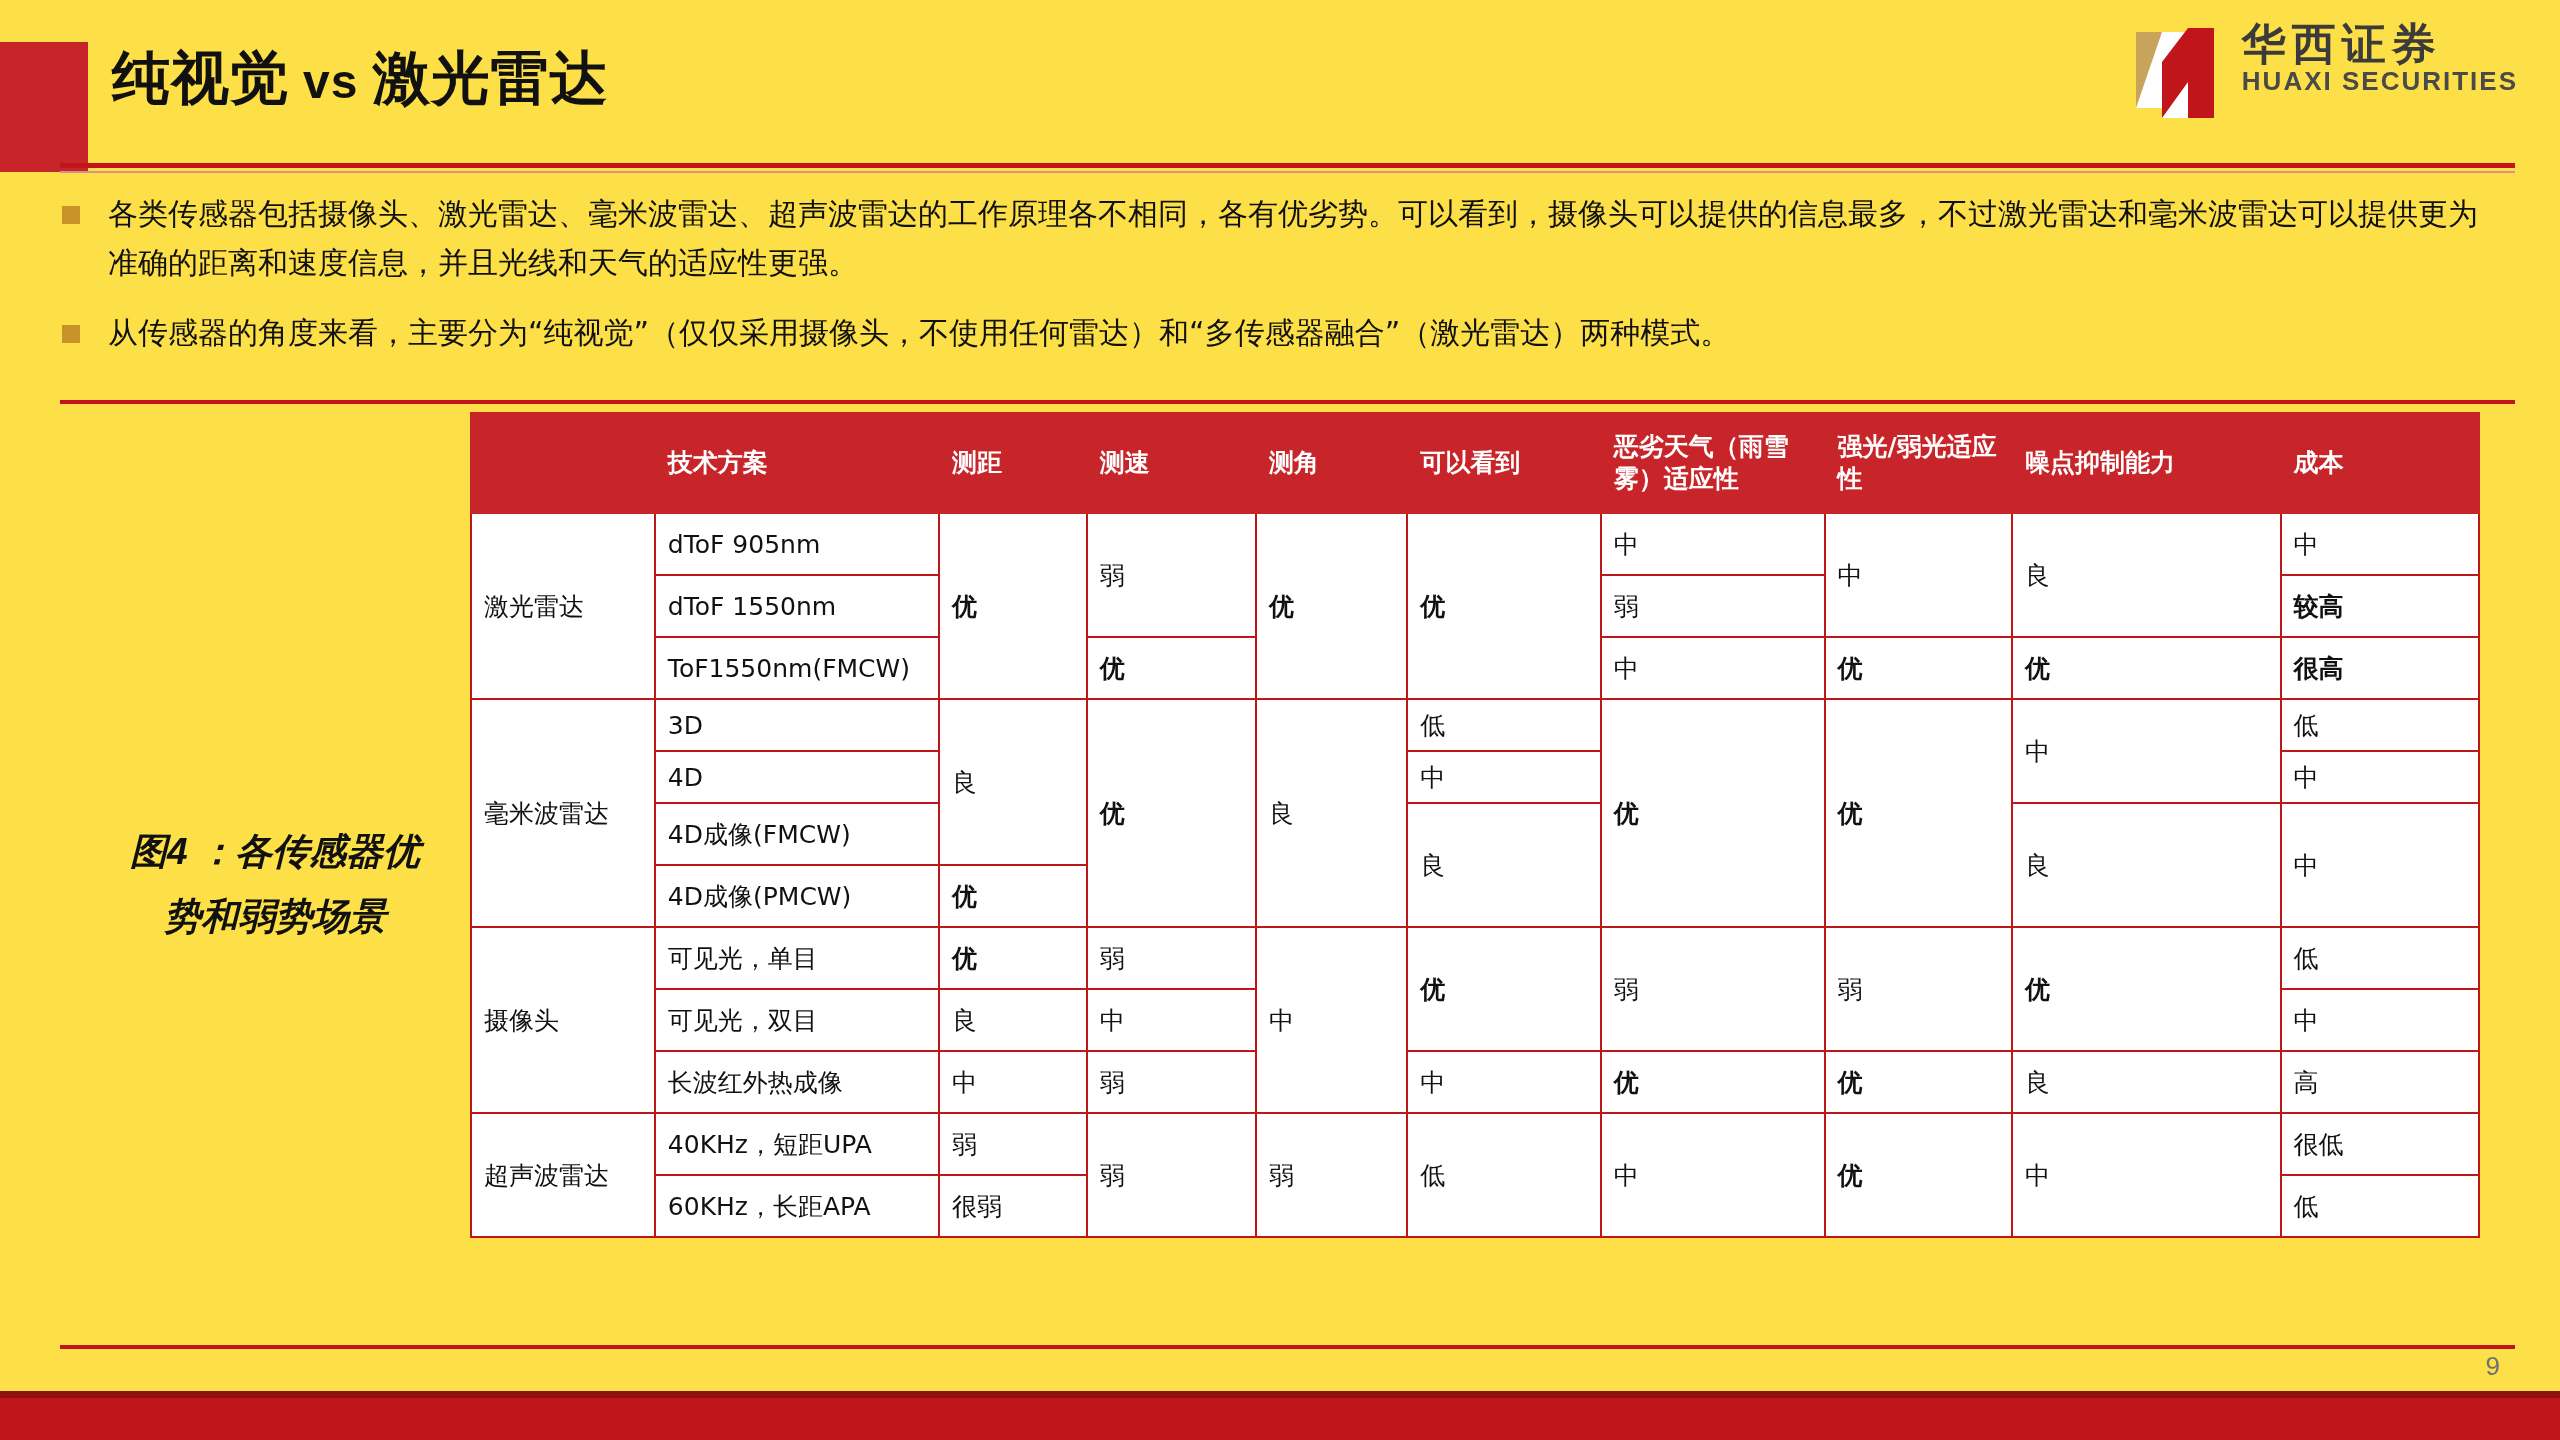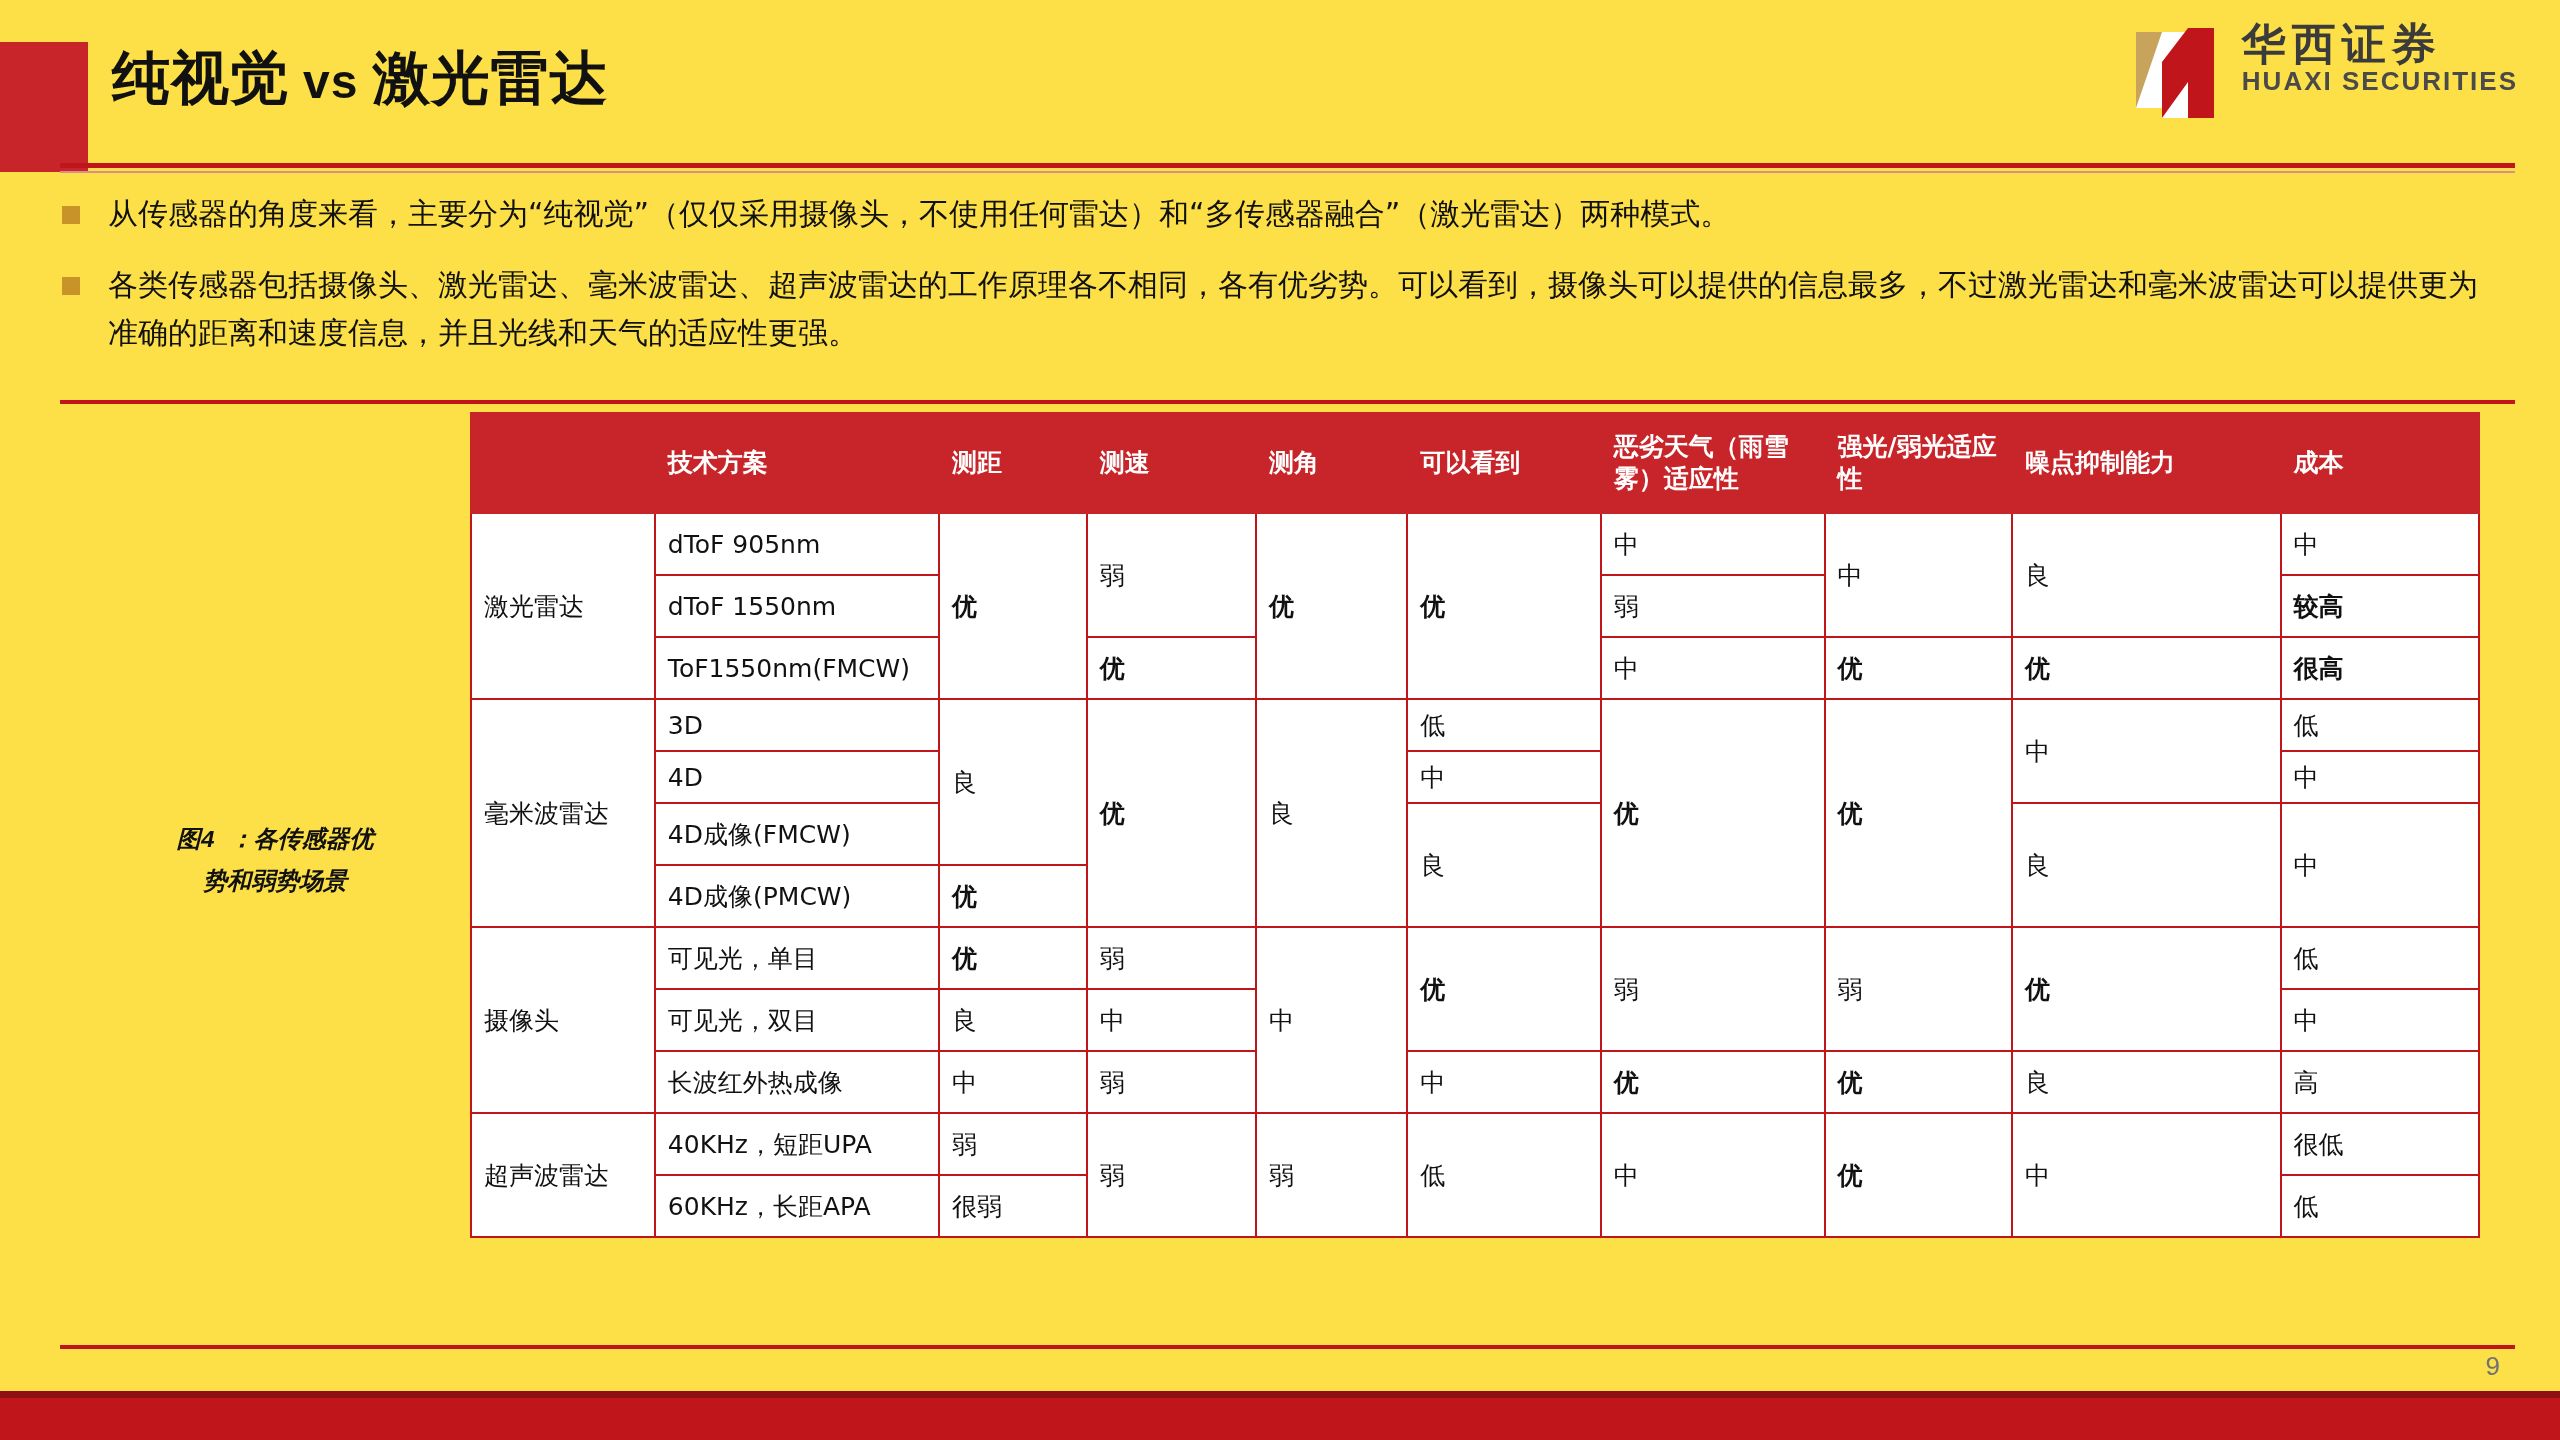--- a/index.html
+++ b/index.html
@@ -98,23 +98,23 @@
   .page-no {
     position: absolute; right: 60px; bottom: 58px;
     font-size: 26px; color: #6f7276;
     font-family: "Liberation Sans", sans-serif;
   }
 
   
   .caption {
     position: absolute; left: 90px; top: 820px;
     width: 370px; text-align: center;
-    font-family: Liberation Mono, monospace;
+    font-family: Liberation Sans, sans-serif;
     font-weight: bold; font-style: italic;
-    font-size: 24px; color: #111; line-height: 1.75;
+    font-size: 37px; color: #111; line-height: 1.75;
   }
 
   
   .tbl-wrap {
     position: absolute; left: 470px; top: 412px;
     width: 2010px;
   }
   table.grid {
     border-collapse: collapse;
     width: 2010px;
@@ -182,25 +182,25 @@
     </div>
     <div>
       <div class="logo-cn">华西证券</div>
       <div class="logo-en">HUAXI SECURITIES</div>
     </div>
   </div>
 
   <div class="bullets">
     <div class="bullet-row">
       <div class="bullet-sq"></div>
-      <div class="bullet-text">从传感器的角度来看，主要分为“纯视觉”（仅仅采用摄像头，不使用任何雷达）和“多传感器融合”（激光雷达）两种模式。</div>
+      <div class="bullet-text">各类传感器包括摄像头、激光雷达、毫米波雷达、超声波雷达的工作原理各不相同，各有优劣势。可以看到，摄像头可以提供的信息最多，不过激光雷达和毫米波雷达可以提供更为准确的距离和速度信息，并且光线和天气的适应性更强。</div>
     </div>
     <div class="bullet-row">
       <div class="bullet-sq"></div>
-      <div class="bullet-text">各类传感器包括摄像头、激光雷达、毫米波雷达、超声波雷达的工作原理各不相同，各有优劣势。可以看到，摄像头可以提供的信息最多，不过激光雷达和毫米波雷达可以提供更为准确的距离和速度信息，并且光线和天气的适应性更强。</div>
+      <div class="bullet-text">从传感器的角度来看，主要分为“纯视觉”（仅仅采用摄像头，不使用任何雷达）和“多传感器融合”（激光雷达）两种模式。</div>
     </div>
   </div>
 
   <div class="sec-rule"></div>
 
   <div class="caption">
     <div>图4 ：各传感器优</div>
     <div>势和弱势场景</div>
   </div>
 

